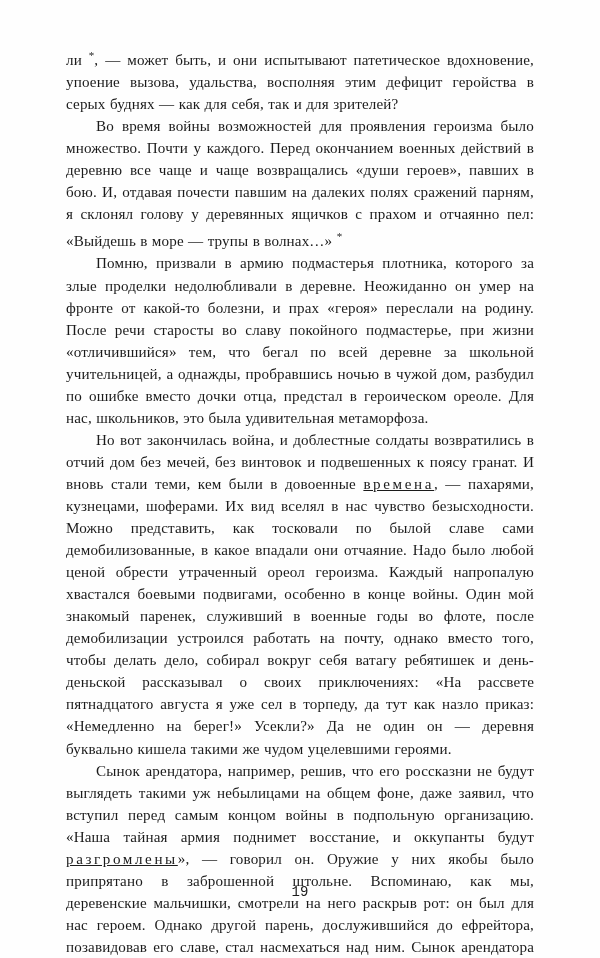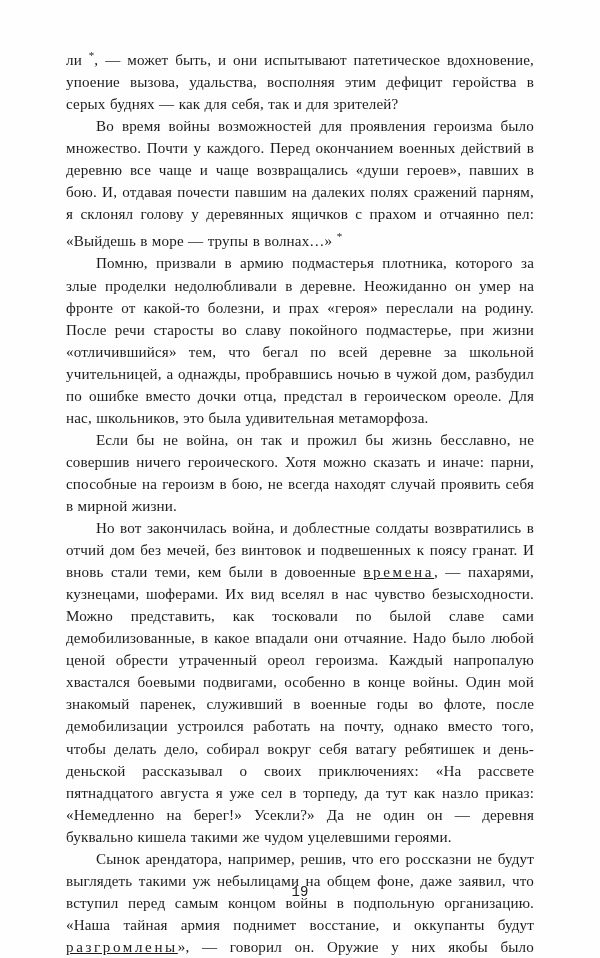--- a/index.html
+++ b/index.html
@@ -73,21 +73,20 @@
 <div class="page">
 
   <div class="text-block">
 
     <p class="para cont"><span>ли </span><span class="footnote-mark">*</span><span>, — может быть, и они испытывают патетическое вдохновение, упоение вызова, удальства, восполняя этим дефицит геройства в серых буднях — как для себя, так и для зрителей?</span></p>
 
     <p class="para"><span>Во время войны возможностей для проявления героизма было множество. Почти у каждого. Перед окончанием военных действий в деревню все чаще и чаще возвращались «души героев», павших в бою. И, отдавая почести павшим на далеких полях сражений парням, я склонял голову у деревянных ящичков с прахом и отчаянно пел: «Выйдешь в море — трупы в волнах…» </span><span class="footnote-mark">*</span></p>
 
     <p class="para"><span>Помню, призвали в армию подмастерья плотника, которого за злые проделки недолюбливали в деревне. Неожиданно он умер на фронте от какой-то болезни, и прах «героя» переслали на родину. После речи старосты во славу покойного подмастерье, при жизни «отличившийся» тем, что бегал по всей деревне за школьной учительницей, а однажды, пробравшись ночью в чужой дом, разбудил по ошибке вместо дочки отца, предстал в героическом ореоле. Для нас, школьников, это была удивительная метаморфоза.</span></p>
 
-    <p class="para"><span>Если бы не война, он так и прожил бы жизнь бесславно, не совершив ничего героического. Хотя можно сказать и иначе: парни, способные на героизм в бою, не всегда находят случай проявить себя в мирной жизни.</span></p>
 
     <p class="para"><span>Но вот закончилась война, и доблестные солдаты возвратились в отчий дом без мечей, без винтовок и подвешенных к поясу гранат. И вновь стали теми, кем были в довоенные </span><span class="spaced">времена</span><span>, — пахарями, кузнецами, шоферами. Их вид вселял в нас чувство безысходности. Можно представить, как тосковали по былой славе сами демобилизованные, в какое впадали они отчаяние. Надо было любой ценой обрести утраченный ореол героизма. Каждый напропалую хвастался боевыми подвигами, особенно в конце войны. Один мой знакомый паренек, служивший в военные годы во флоте, после демобилизации устроился работать на почту, однако вместо того, чтобы делать дело, собирал вокруг себя ватагу ребятишек и день-деньской рассказывал о своих приключениях: «На рассвете пятнадцатого августа я уже сел в торпеду, да тут как назло приказ: «Немедленно на берег!» Усекли?» Да не один он — деревня буквально кишела такими же чудом уцелевшими героями.</span></p>
 
     <p class="para"><span>Сынок арендатора, например, решив, что его россказни не будут выглядеть такими уж небылицами на общем фоне, даже заявил, что вступил перед самым концом войны в подпольную организацию. «Наша тайная армия поднимет восстание, и оккупанты будут </span><span class="spaced">разгромлены</span><span>», — говорил он. Оружие у них якобы было припрятано в заброшенной штольне. Вспоминаю, как мы, деревенские мальчишки, смотрели на него раскрыв рот: он был для нас героем. Однако другой парень, дослужившийся до ефрейтора, позавидовав его славе, стал насмехаться над ним. Сынок арендатора обозлился не на шутку — и они схватились.</span></p>
 
   </div>
 
   <div class="page-number">19</div>
 
 </div>

